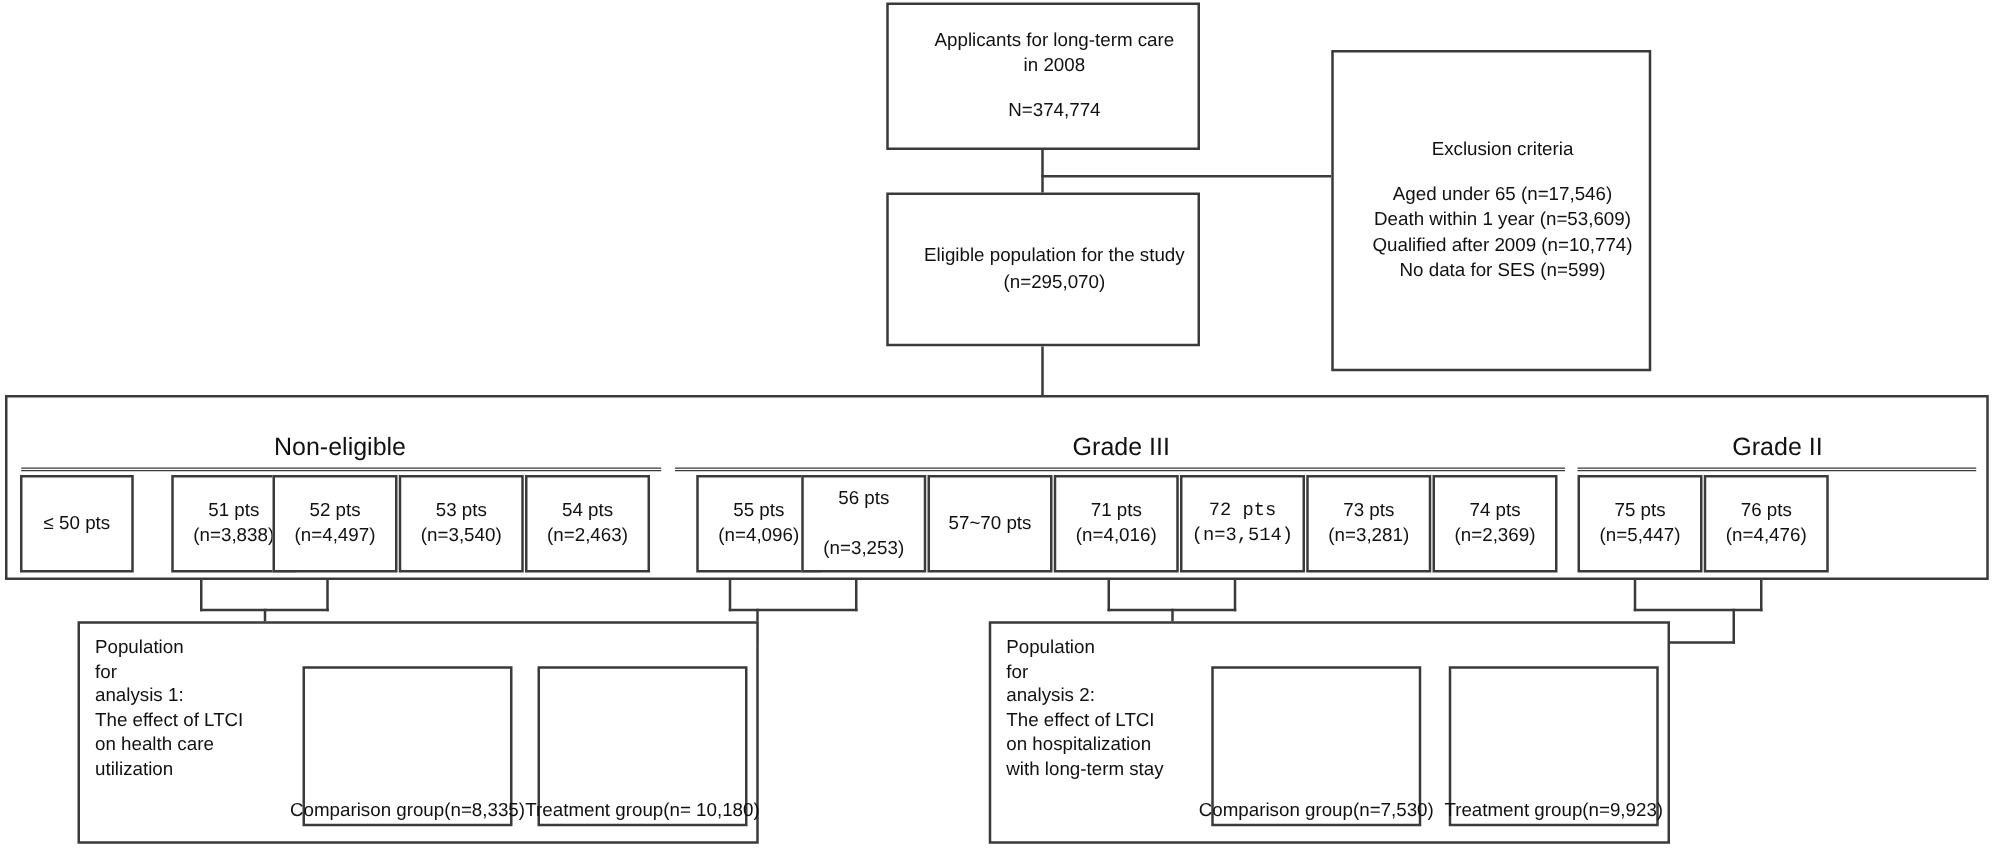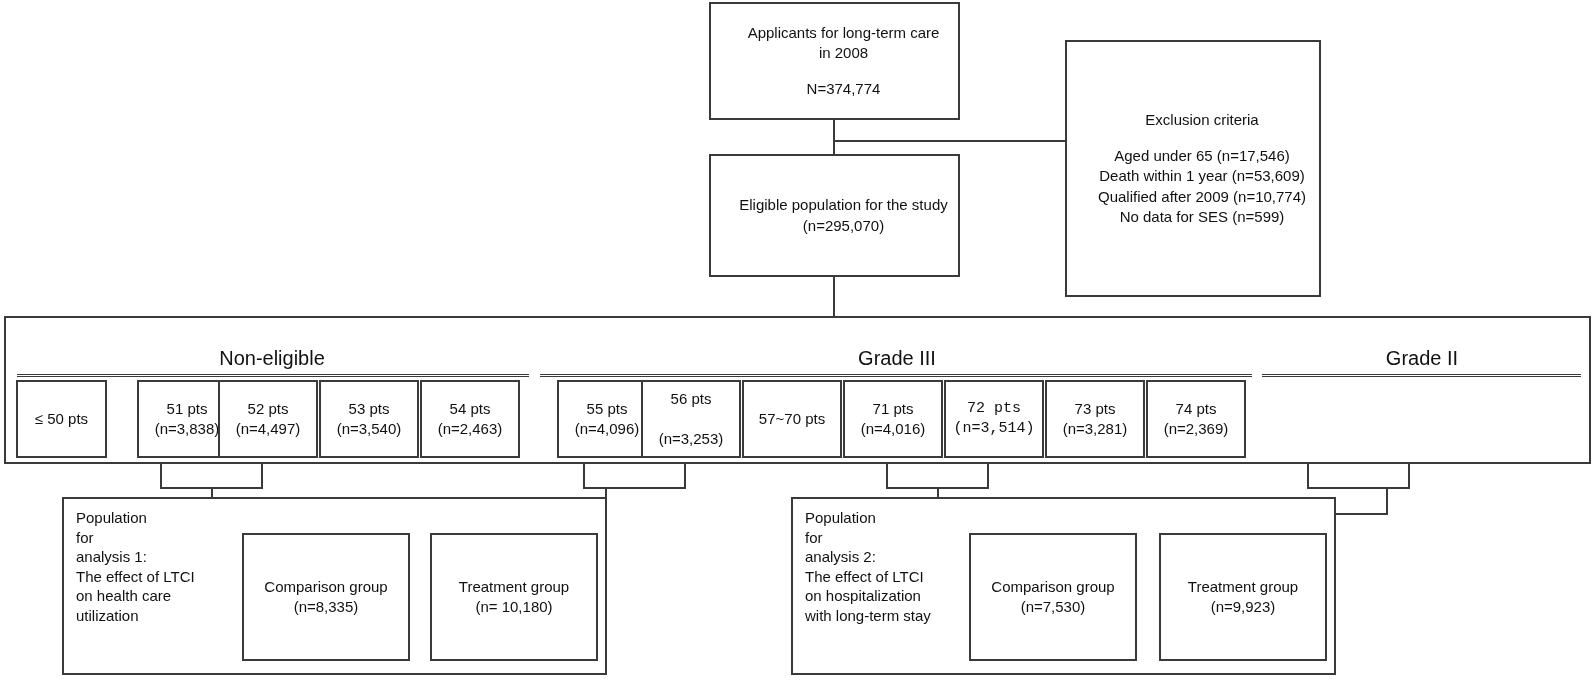--- a/index.html
+++ b/index.html
@@ -109,22 +109,22 @@
     line-height: 1.30;
     text-align: left;
     white-space: nowrap;
   }
   .group-box {
     position: absolute;
     border: 2px solid #3a3a3a;
     box-sizing: border-box;
     background: #ffffff;
     display: flex;
-    flex-direction: column;
-    align-items: center;
+    flex-direction: row;
+    align-items: flex-end;
     justify-content: center;
     font-size: 15px;
     line-height: 1.35;
     z-index: 7;
   }
   .nowrap { white-space: nowrap; }
 </style>
 </head>
 <body>
 
@@ -209,20 +209,28 @@
       <span class="line nowrap">72 pts</span>
       <span class="line nowrap">(n=3,514)</span>
     </div>
     <div class="score-box" style="left:1039px; width:100px;">
       <span class="line nowrap">73 pts</span>
       <span class="line nowrap">(n=3,281)</span>
     </div>
     <div class="score-box" style="left:1140px; width:100px;">
       <span class="line nowrap">74 pts</span>
       <span class="line nowrap">(n=2,369)</span>
+    </div>
+    <div class="score-box" style="left:1256px; width:100px;">
+      <span class="line nowrap">75 pts</span>
+      <span class="line nowrap">(n=5,447)</span>
+    </div>
+    <div class="score-box" style="left:1357px; width:100px;">
+      <span class="line nowrap">76 pts</span>
+      <span class="line nowrap">(n=4,476)</span>
     </div>
   </div>
 
   <div class="conn v" style="left:160px; top:456px; height:33px;"></div>
   <div class="conn v" style="left:261px; top:456px; height:33px;"></div>
   <div class="conn h" style="left:160px; top:487px; width:103px;"></div>
   <div class="conn v" style="left:211px; top:487px; height:28px;"></div>
   <div class="conn h" style="left:211px; top:513px; width:116px;"></div>
   <div class="conn v" style="left:325px; top:513px; height:21px;"></div>
 

